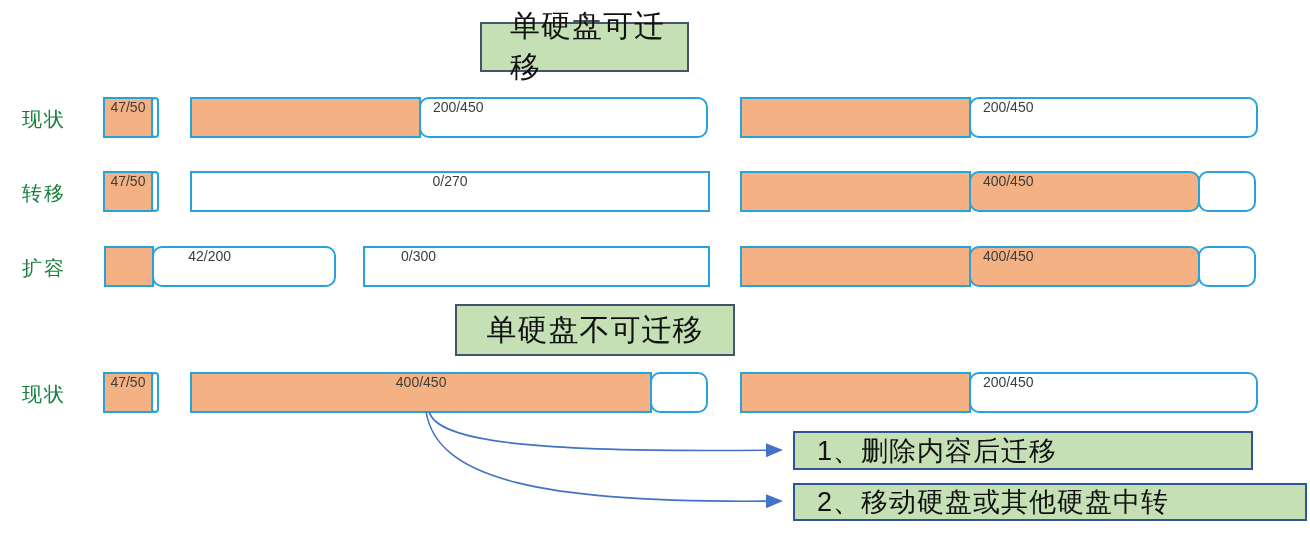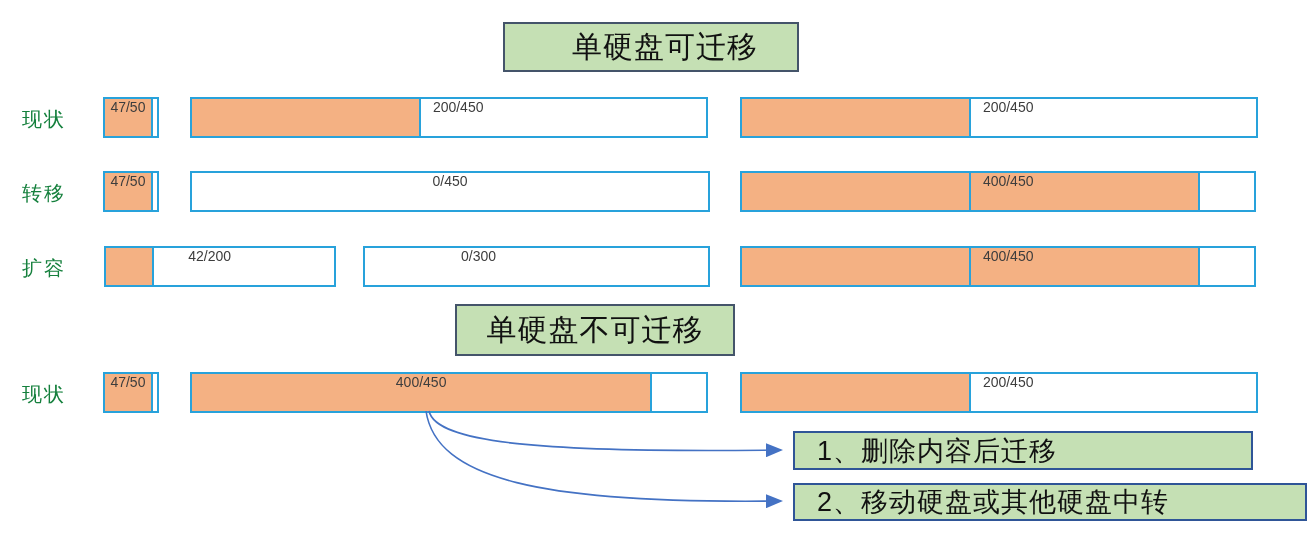--- a/index.html
+++ b/index.html
@@ -20,44 +20,44 @@
     font-size:30px;color:#111;letter-spacing:1px;box-sizing:border-box;
   }
   .row-label{
     position:absolute;left:22px;font-size:20px;color:#15803d;letter-spacing:2px;
   }
   .bar{position:absolute;height:41px;display:flex;}
   .seg{
     border:2px solid var(--cyan);box-sizing:border-box;height:100%;
     display:flex;align-items:flex-start;overflow:hidden;
   }
-  .seg + .seg{margin-left:-2px;}
+  .seg + .seg{margin-left:-2px;border-radius:10px;}
   .seg.used{background:var(--orange);}
   .seg.free{background:#ffffff;}
   .val{
     font-size:14px;color:#3d3d3d;white-space:nowrap;
   }
   .seg.center{justify-content:center;}
   .pad12{padding-left:12px;}
   .pad34{padding-left:34px;}
-  .pad72{padding-left:96px;}
+  .pad72{padding-left:36px;}
 
   .note-box{
     position:absolute;background:var(--green);border:2px solid var(--note-border);
     display:flex;align-items:center;font-size:27px;color:#111;
     padding-left:22px;box-sizing:border-box;letter-spacing:1px;
   }
   svg.arrows{position:absolute;left:0;top:0;pointer-events:none;}
 </style>
 </head>
 <body>
 
 <div class="canvas">
 
-  <div class="title-box" style="left:503px;top:22px;width:296px;height:50px;padding-left:28px;">单硬盘可迁移</div>
+  <div class="title-box" style="left:480px;top:22px;width:209px;height:50px;padding-left:28px;">单硬盘可迁移</div>
 
   <div class="row-label" style="top:106px;">现状</div>
   <div class="bar" style="left:103px;top:97px;width:58px;">
     <div class="seg used center" style="width:86%;">
       <span class="val">47/50</span>
     </div>
     <div class="seg free" style="width:14%;"></div>
   </div>
   <div class="bar" style="left:190px;top:97px;width:520px;">
     <div class="seg used" style="width:44.4%;"></div>
@@ -74,21 +74,21 @@
 
   <div class="row-label" style="top:180px;">转移</div>
   <div class="bar" style="left:103px;top:171px;width:58px;">
     <div class="seg used center" style="width:86%;">
       <span class="val">47/50</span>
     </div>
     <div class="seg free" style="width:14%;"></div>
   </div>
   <div class="bar" style="left:190px;top:171px;width:520px;">
     <div class="seg free center" style="width:100%;">
-      <span class="val">0/450</span>
+      <span class="val">0/270</span>
     </div>
   </div>
   <div class="bar" style="left:740px;top:171px;width:520px;">
     <div class="seg used" style="width:44.4%;"></div>
     <div class="seg used pad12" style="width:44.4%;">
       <span class="val">400/450</span>
     </div>
     <div class="seg free" style="width:11.2%;"></div>
   </div>
 

